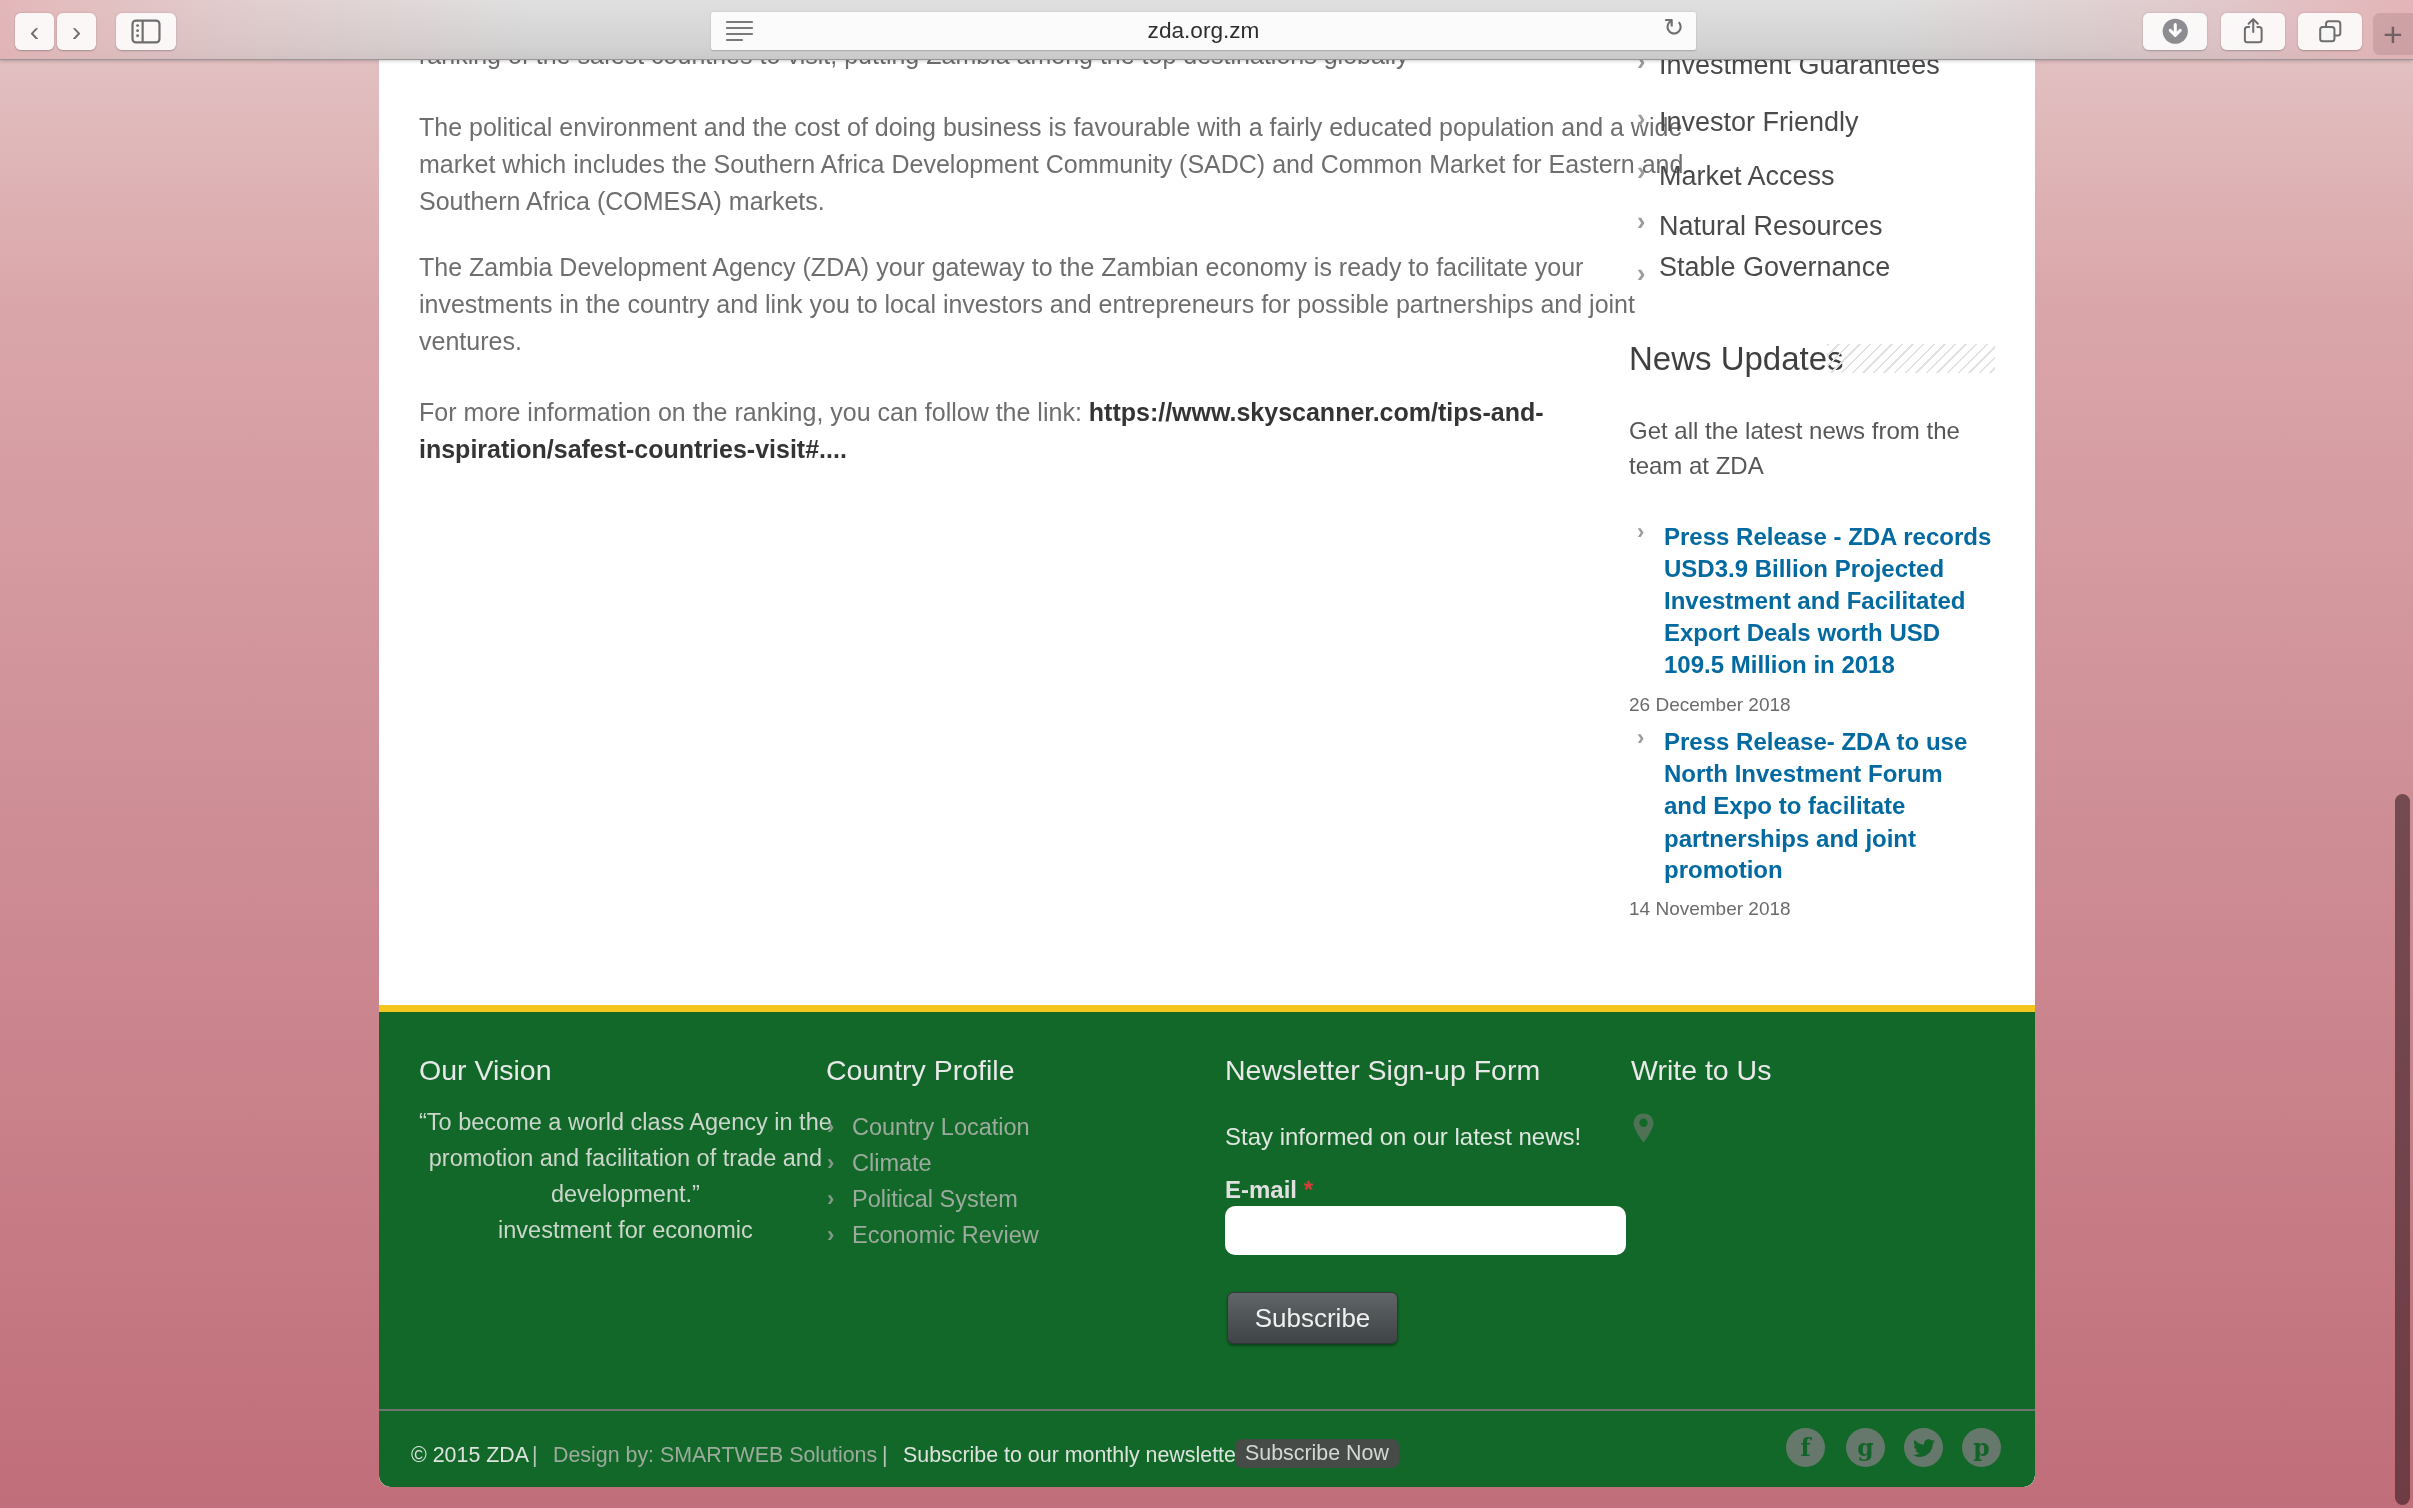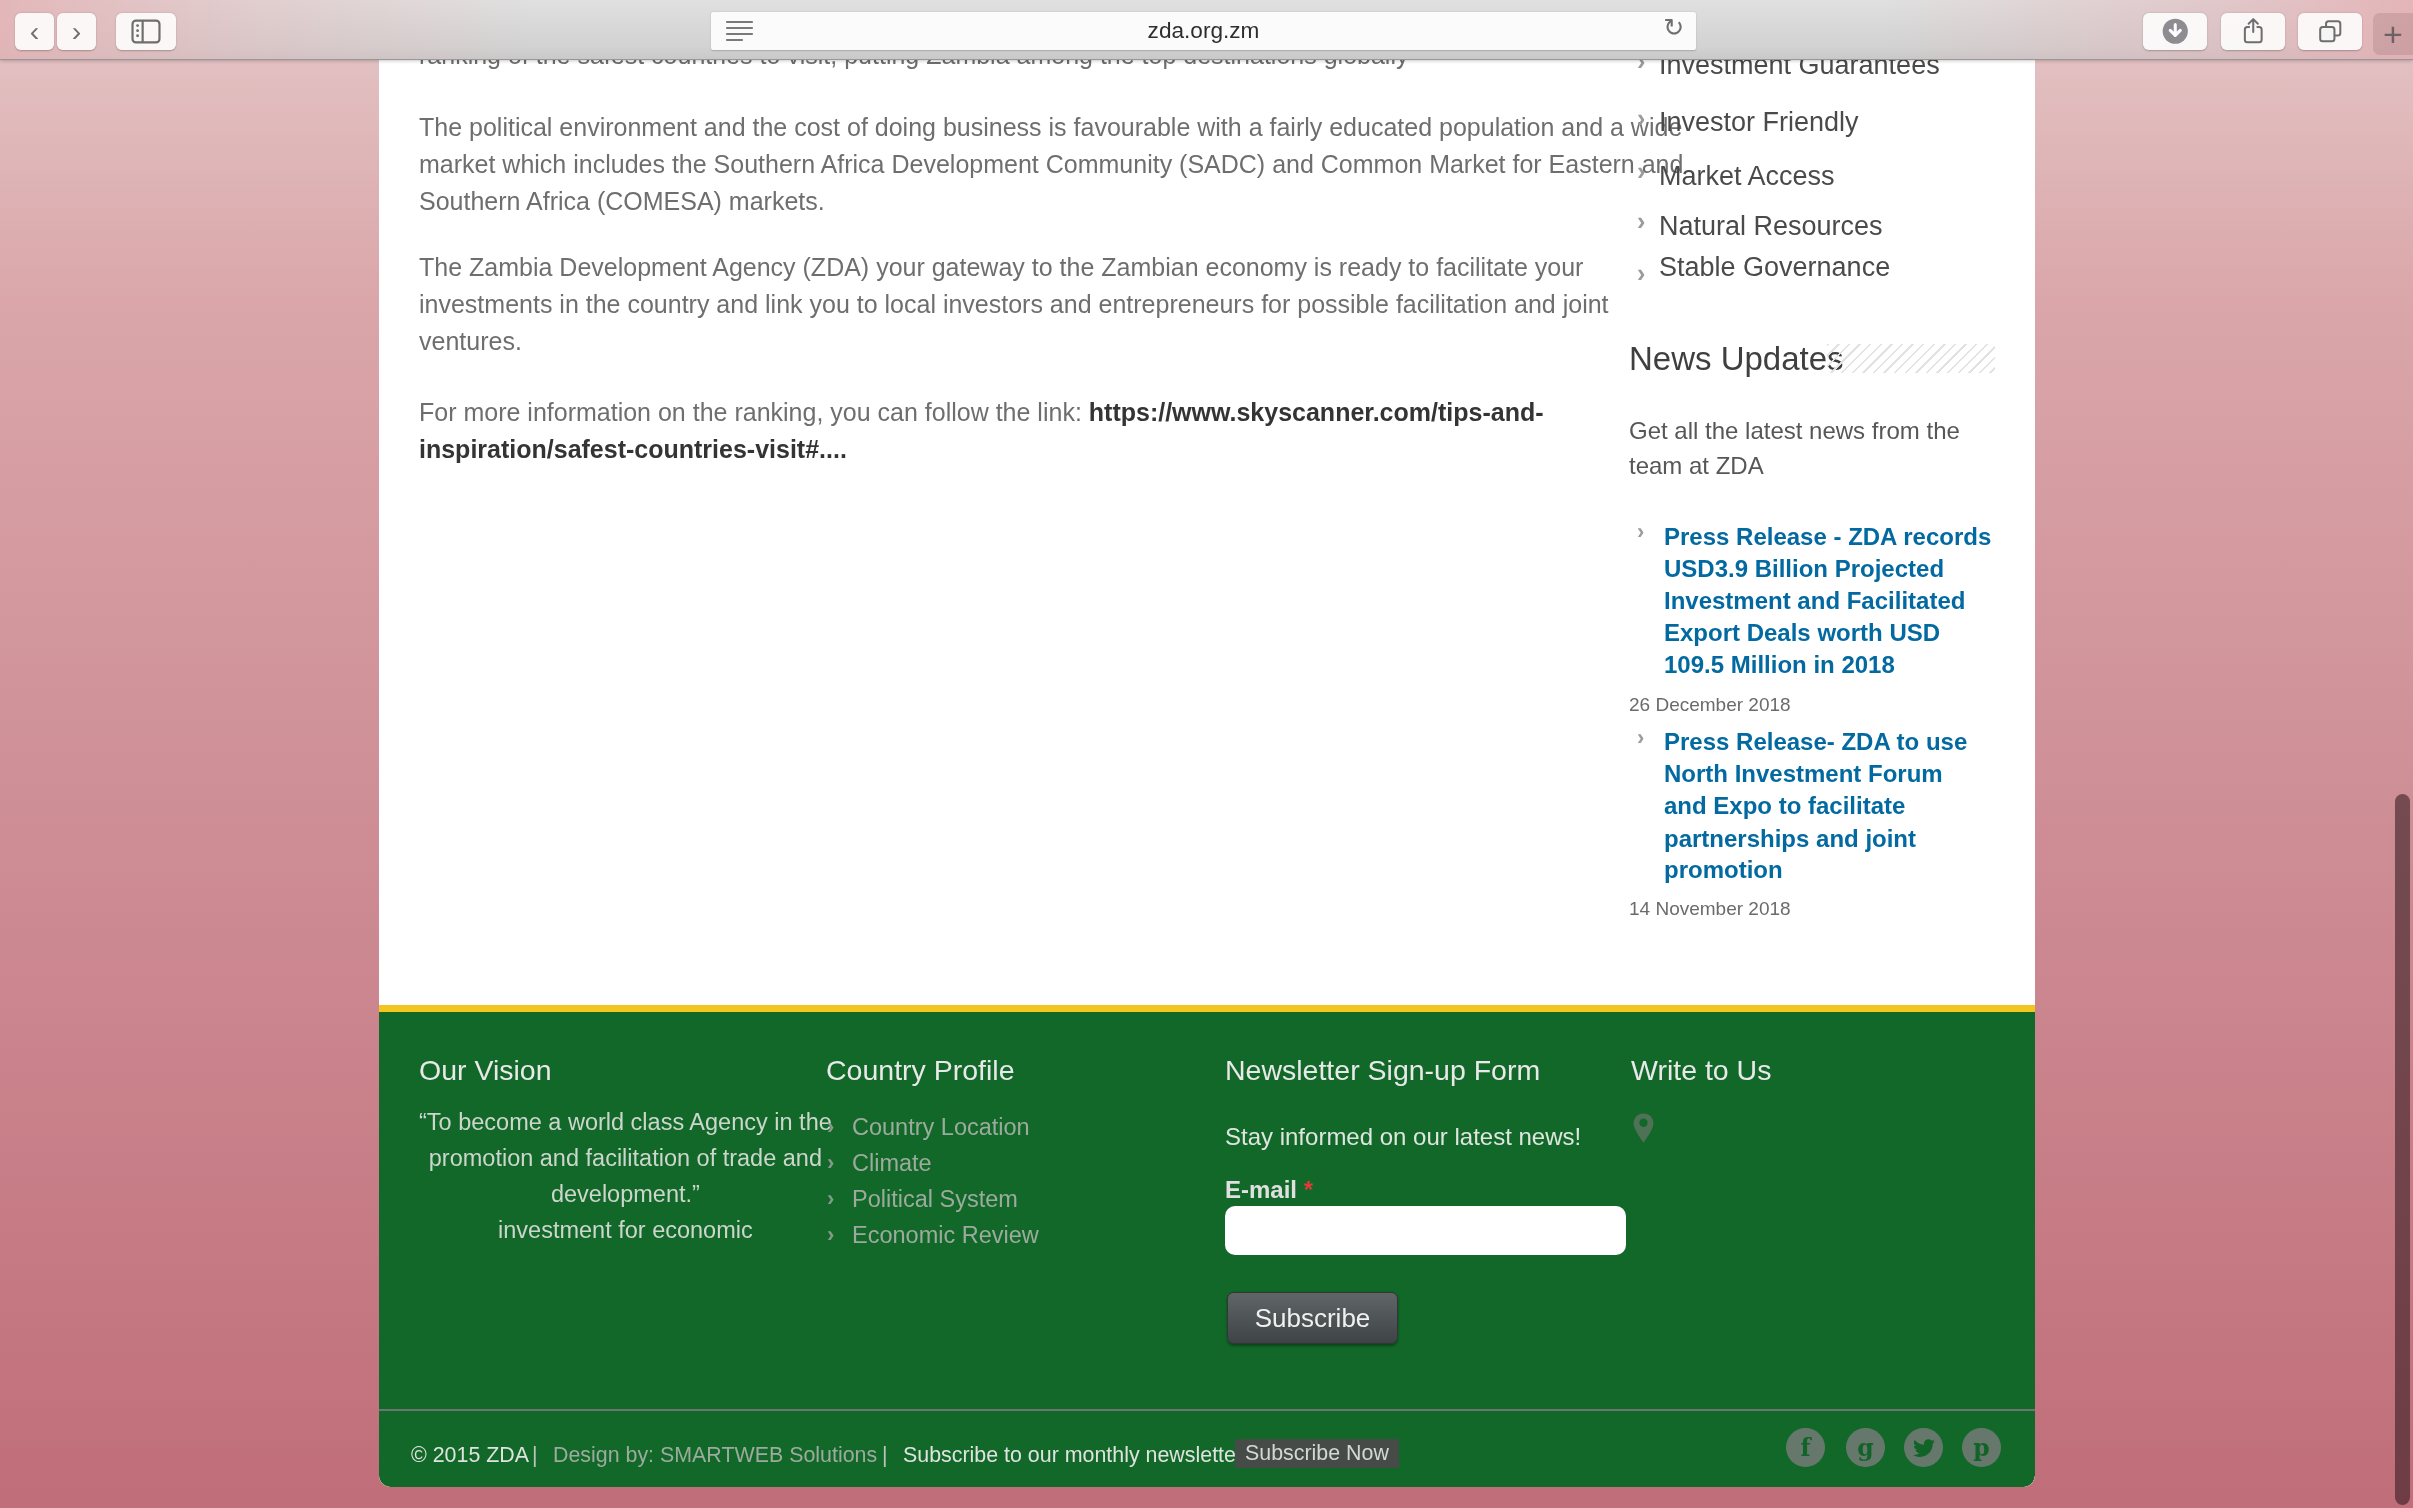--- a/index.html
+++ b/index.html
@@ -64,21 +64,21 @@
   .subscribe-btn { position:absolute; left:848px; top:280px; width:171px; height:52px;
     background:linear-gradient(180deg,#606568,#3e4346); border:0.8px solid #30353.8;
     border:0.8px solid #313639; border-radius:6.7px; box-shadow:0 1.7px 2.5px rgba(0,0,0,.35);
     color:#f0f0f0; font-size:26px; display:flex; align-items:center; justify-content:center; }
   .addr-line { font-size:24px; line-height:40px; color:#d5ddd5; white-space:nowrap; }
   .bar-divider { position:absolute; left:0; top:397px; width:1656px; height:1.7px; background:#6e756e; }
   .bar-text { position:absolute; top:431px; font-size:21.4px; color:#dfe3df; white-space:nowrap; }
   .bar-dim { color:#9cab9d; }
   .bar-pipe { color:#b9c4ba; }
   .subscribe-now { position:absolute; left:856px; top:427px; height:28.5px; padding:0 10px;
-    background:#474b47; border-radius:1px; color:#d3d8d3; font-size:21.4px;
+    background:#474b47; border-radius:7px; color:#d3d8d3; font-size:21.4px;
     display:flex; align-items:center; }
   .soc { position:absolute; top:416px; width:39px; height:39px; border-radius:50%;
     background:#66786c; display:flex; align-items:center; justify-content:center;
     color:#116328; font-family:"DejaVu Serif", serif; font-weight:bold; font-size:23.5px; }
   
   .scroll-thumb { position:absolute; right:3.4px; top:794px; width:14.2px; height:711px;
     background:rgba(42,20,26,.55); border-radius:7.5px; z-index:40; }
   svg { display:block; }
 </style>
 </head>
@@ -149,21 +149,21 @@
     <div class="body-line" style="top:-22.6px;">ranking of the safest countries to visit, putting Zambia among the top destinations globally</div>
 
     <div>
       <div class="body-line" style="top:49px">The political environment and the cost of doing business is favourable with a fairly educated population and a wide</div>
       <div class="body-line" style="top:86px">market which includes the Southern Africa Development Community (SADC) and Common Market for Eastern and</div>
       <div class="body-line" style="top:123px">Southern Africa (COMESA) markets.</div>
     </div>
 
     <div>
       <div class="body-line" style="top:189px">The Zambia Development Agency (ZDA) your gateway to the Zambian economy is ready to facilitate your</div>
-      <div class="body-line" style="top:226px">investments in the country and link you to local investors and entrepreneurs for possible facilitation and joint</div>
+      <div class="body-line" style="top:226px">investments in the country and link you to local investors and entrepreneurs for possible partnerships and joint</div>
       <div class="body-line" style="top:263px">ventures.</div>
     </div>
 
     <div>
       <div class="body-line" style="top:334px"><span>For more information on the ranking, you can follow the link: </span><span class="body-link">https://www.skyscanner.com/tips-and-</span></div>
       <div class="body-line" style="top:371px"><span class="body-link">inspiration/safest-countries-visit#....</span></div>
     </div>
 
     <span class="chev" style="top:-13.4px">›</span>
     <div class="side-link" style="top:-10px">Investment Guarantees</div>

